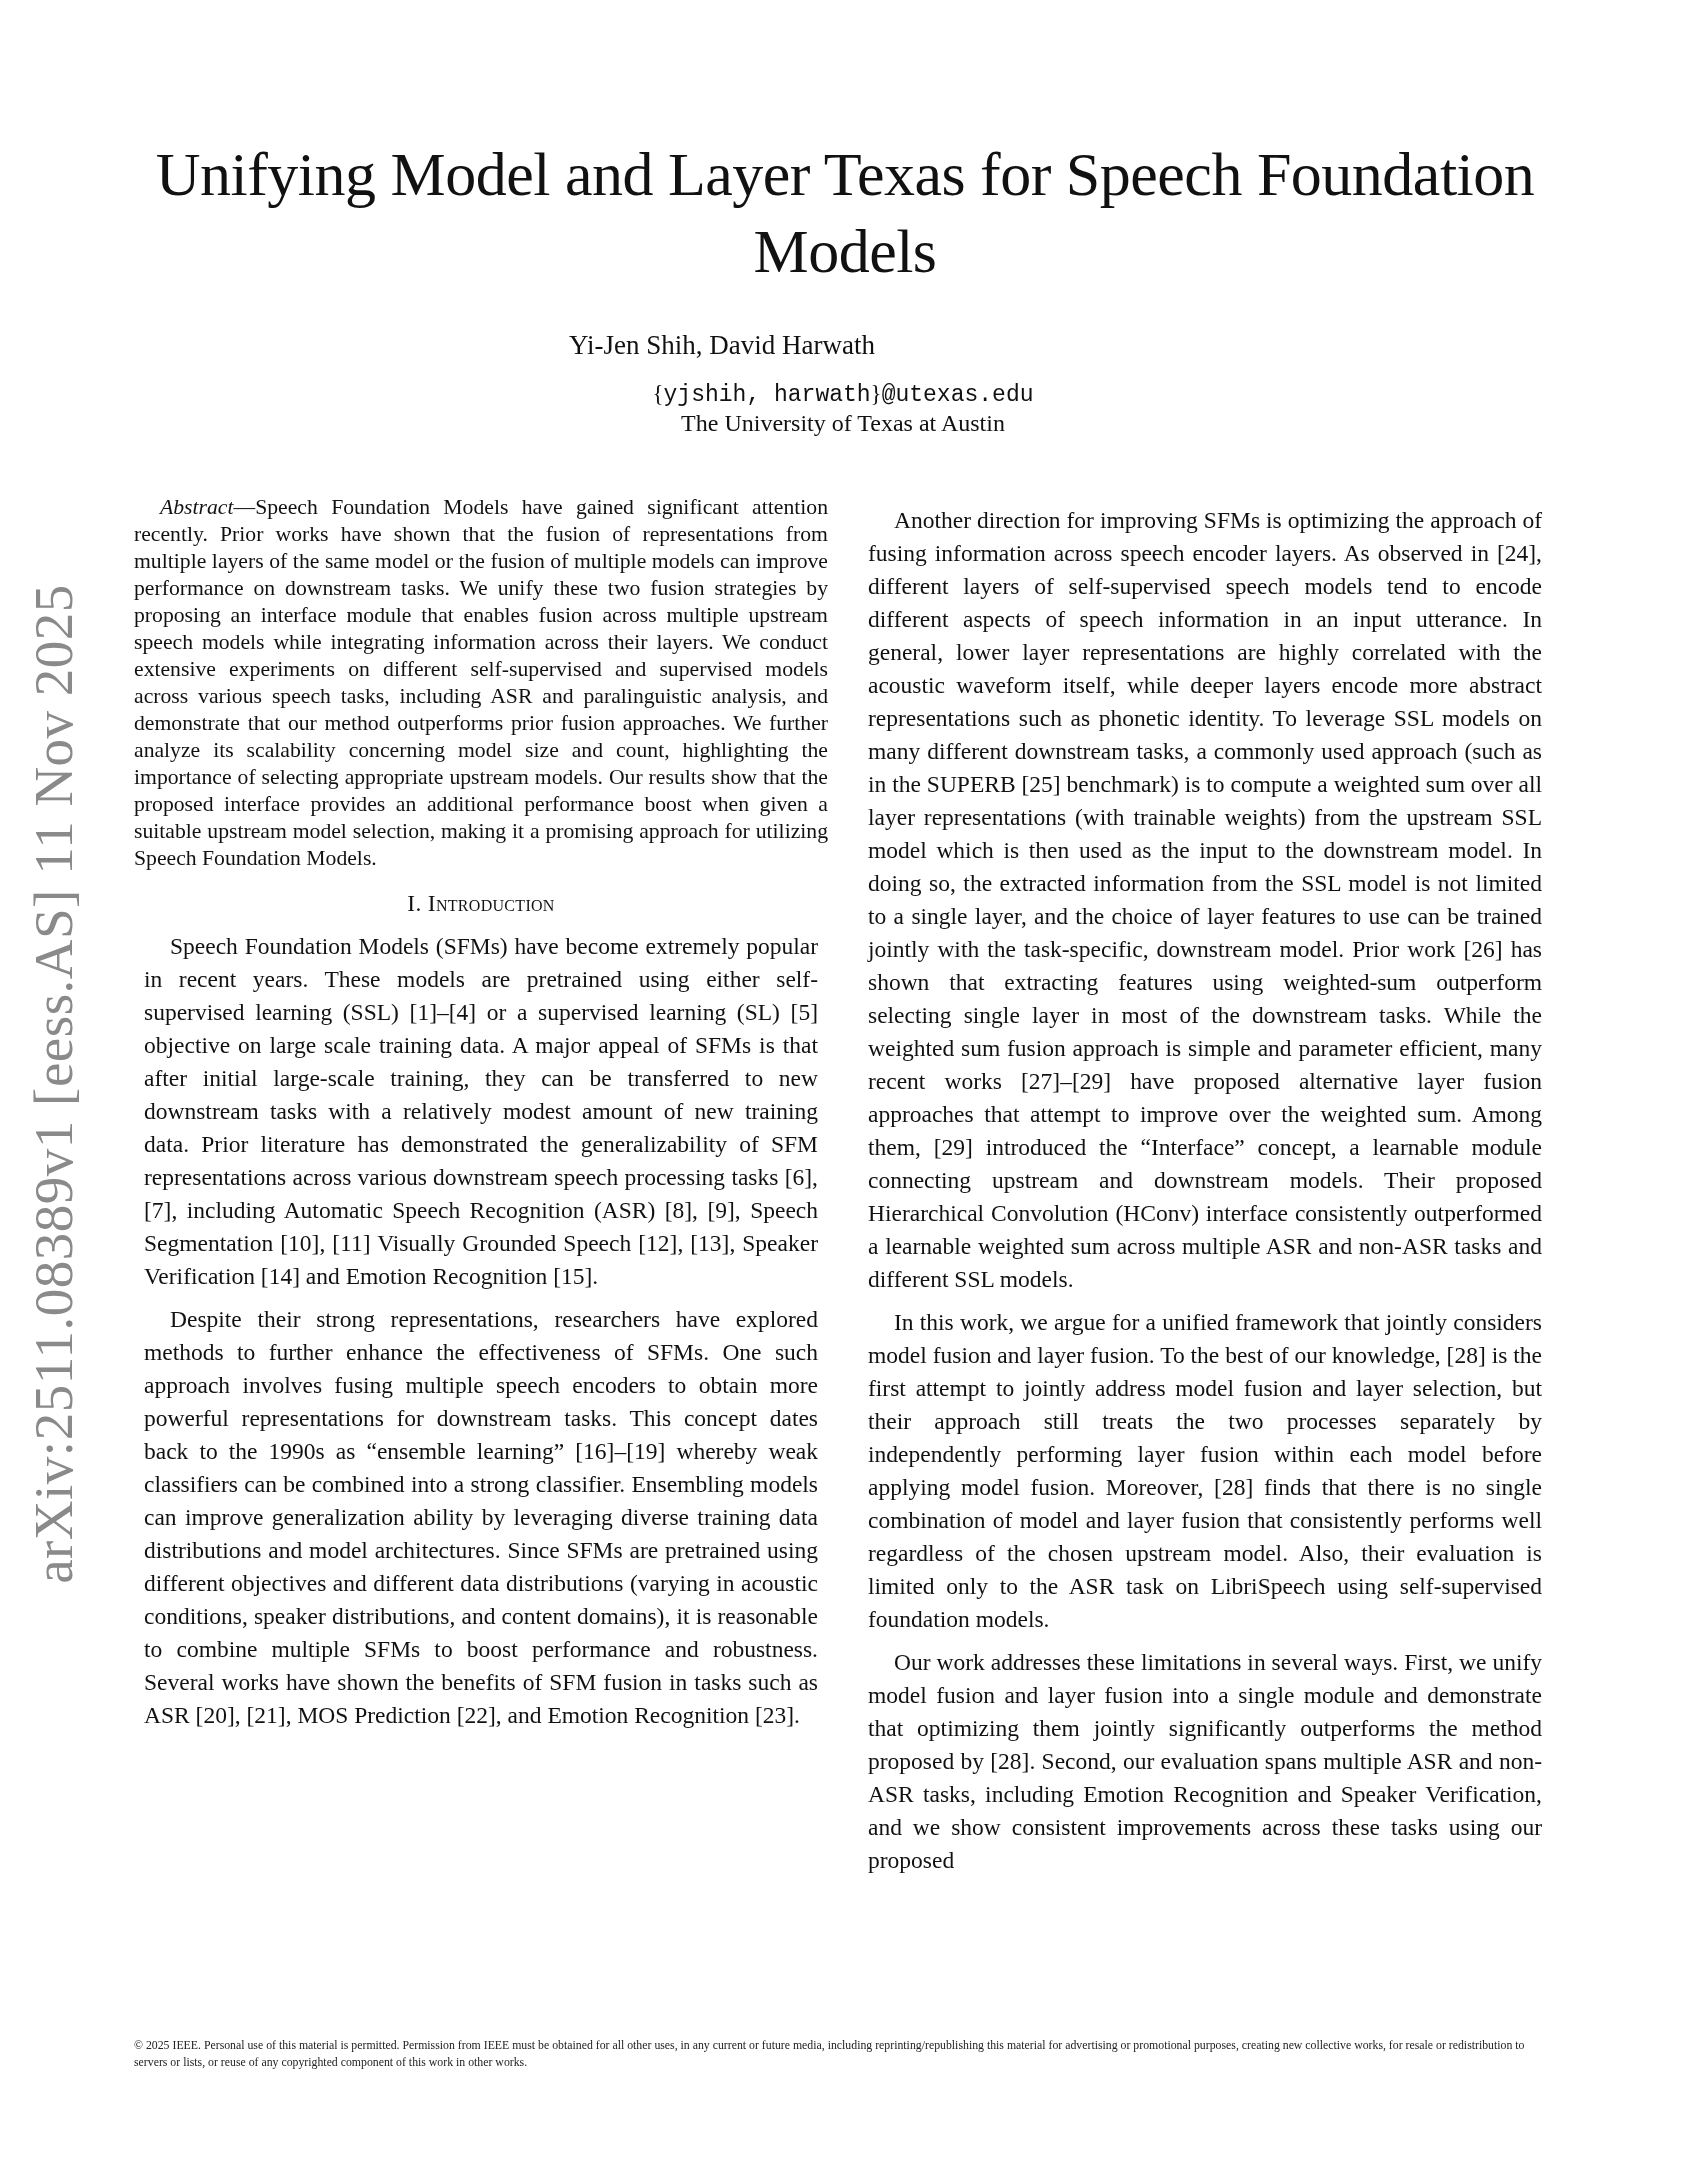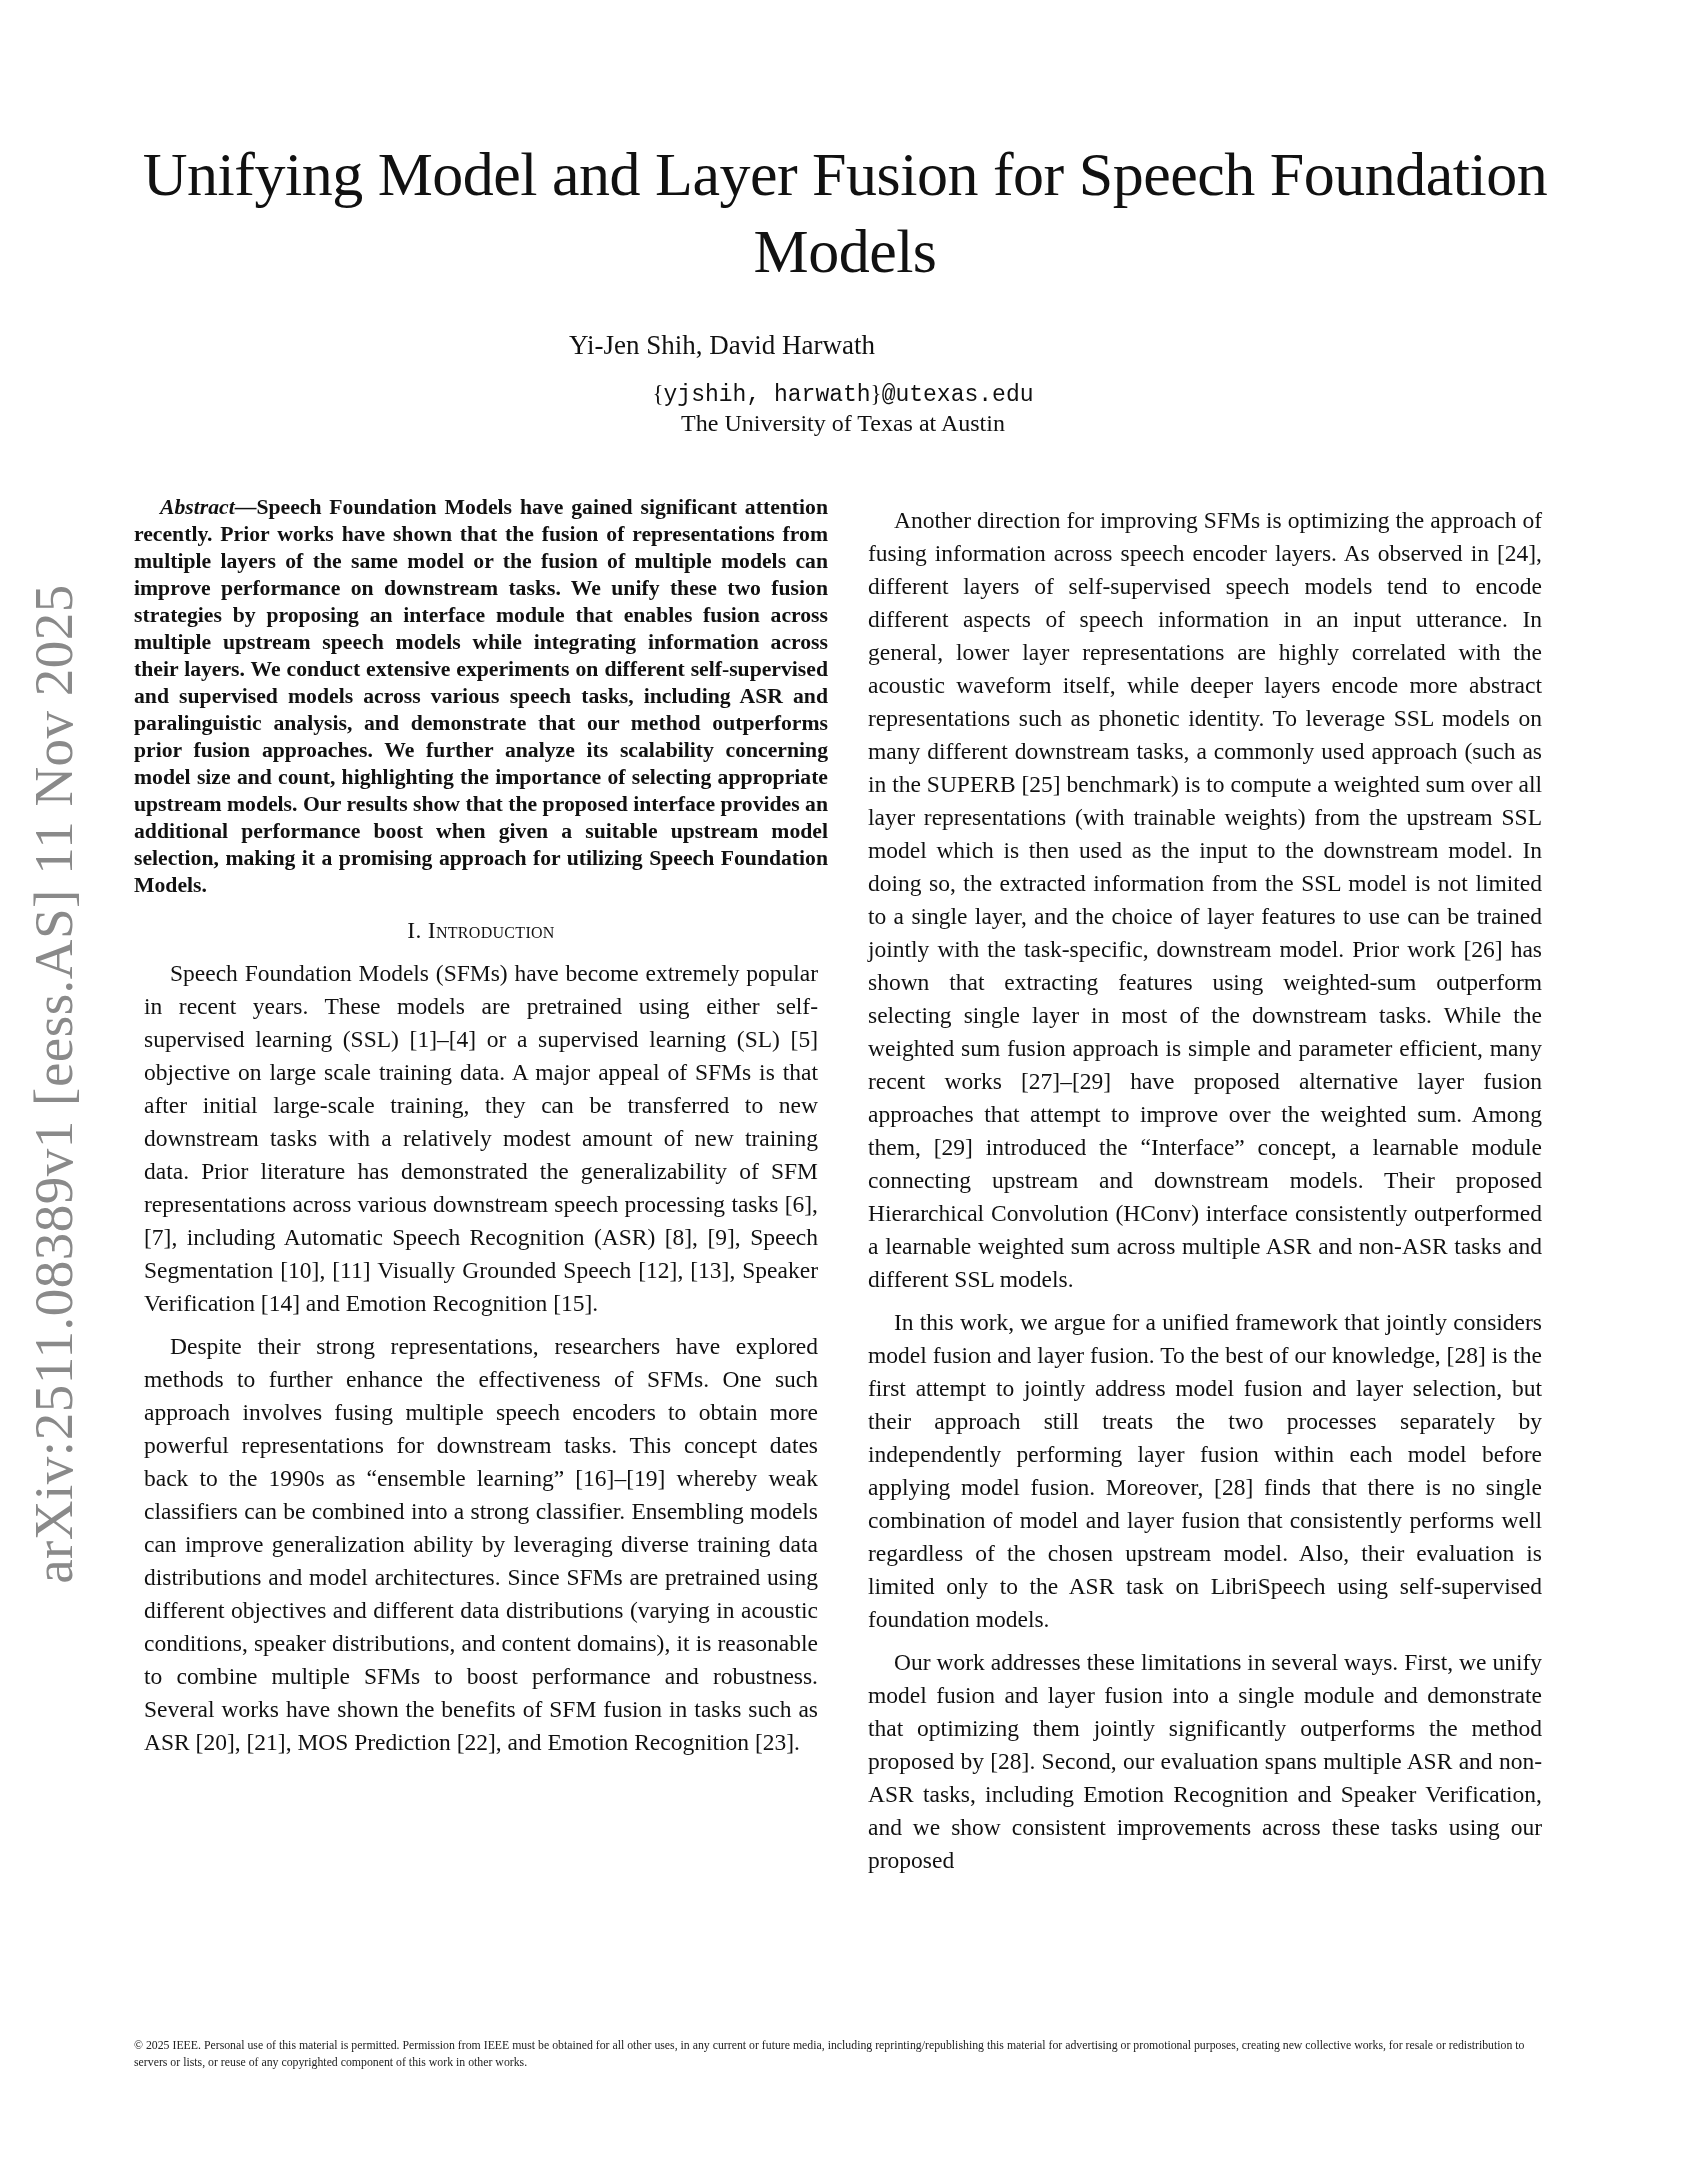--- a/index.html
+++ b/index.html
@@ -20,40 +20,40 @@
 
   .arxiv {
     position: absolute; left: 53px; top: 1084px; transform: translate(-50%, -50%) rotate(-90deg);
     white-space: nowrap; font-size: 55px; color: #8a8a8a; letter-spacing: 0.5px;
   }
 
   .col { position: absolute; width: 694px; font-size: 23.5px; line-height: 33px; text-align: justify; hyphens: auto; }
   .col-left { left: 134px; top: 494px; }
   .col-right { left: 858px; top: 494px; }
 
-  .abstract { font-weight: bold; font-size: 21.7px; line-height: 27px; margin: 0; text-indent: 26px; }
+  .abstract { font-weight: normal; font-size: 21.7px; line-height: 27px; margin: 0; text-indent: 26px; }
   .abstract .lead { font-style: italic; }
   .index-terms { font-weight: bold; font-size: 21.7px; line-height: 27px; margin: 0; text-indent: 26px; }
   .index-terms .lead { font-style: italic; }
 
   .section-heading {
     text-align: center; font-size: 23.5px; margin: 14.7px 0 5.5px 0; font-weight: normal; letter-spacing: 0.3px;
   }
   .section-heading .sc { font-variant: small-caps; }
   p.para { margin: 10px; text-indent: 26px; }
 
   .footer {
     position: absolute; left: 134px; width: 1418px; top: 2037px;
     font-size: 11.8px; line-height: 17px; text-align: left; color: #222;
   }
 </style>
 </head>
 <body>
 
-<h1 class="title">Unifying Model and Layer Fusion for Speech Foundation Models</h1>
+<h1 class="title">Unifying Model and Layer Texas for Speech Foundation Models</h1>
 
 <div class="authors">Yi-Jen Shih, David Harwath</div>
 <div class="affil">The University of Texas at Austin</div>
 <div class="email">
   <span class="brace">{</span><span>yjshih, harwath</span><span class="brace">}</span><span>@utexas.edu</span>
 </div>
 
 <div class="arxiv">arXiv:2511.08389v1  [eess.AS]  11 Nov 2025</div>
 
 <div class="col col-left">

